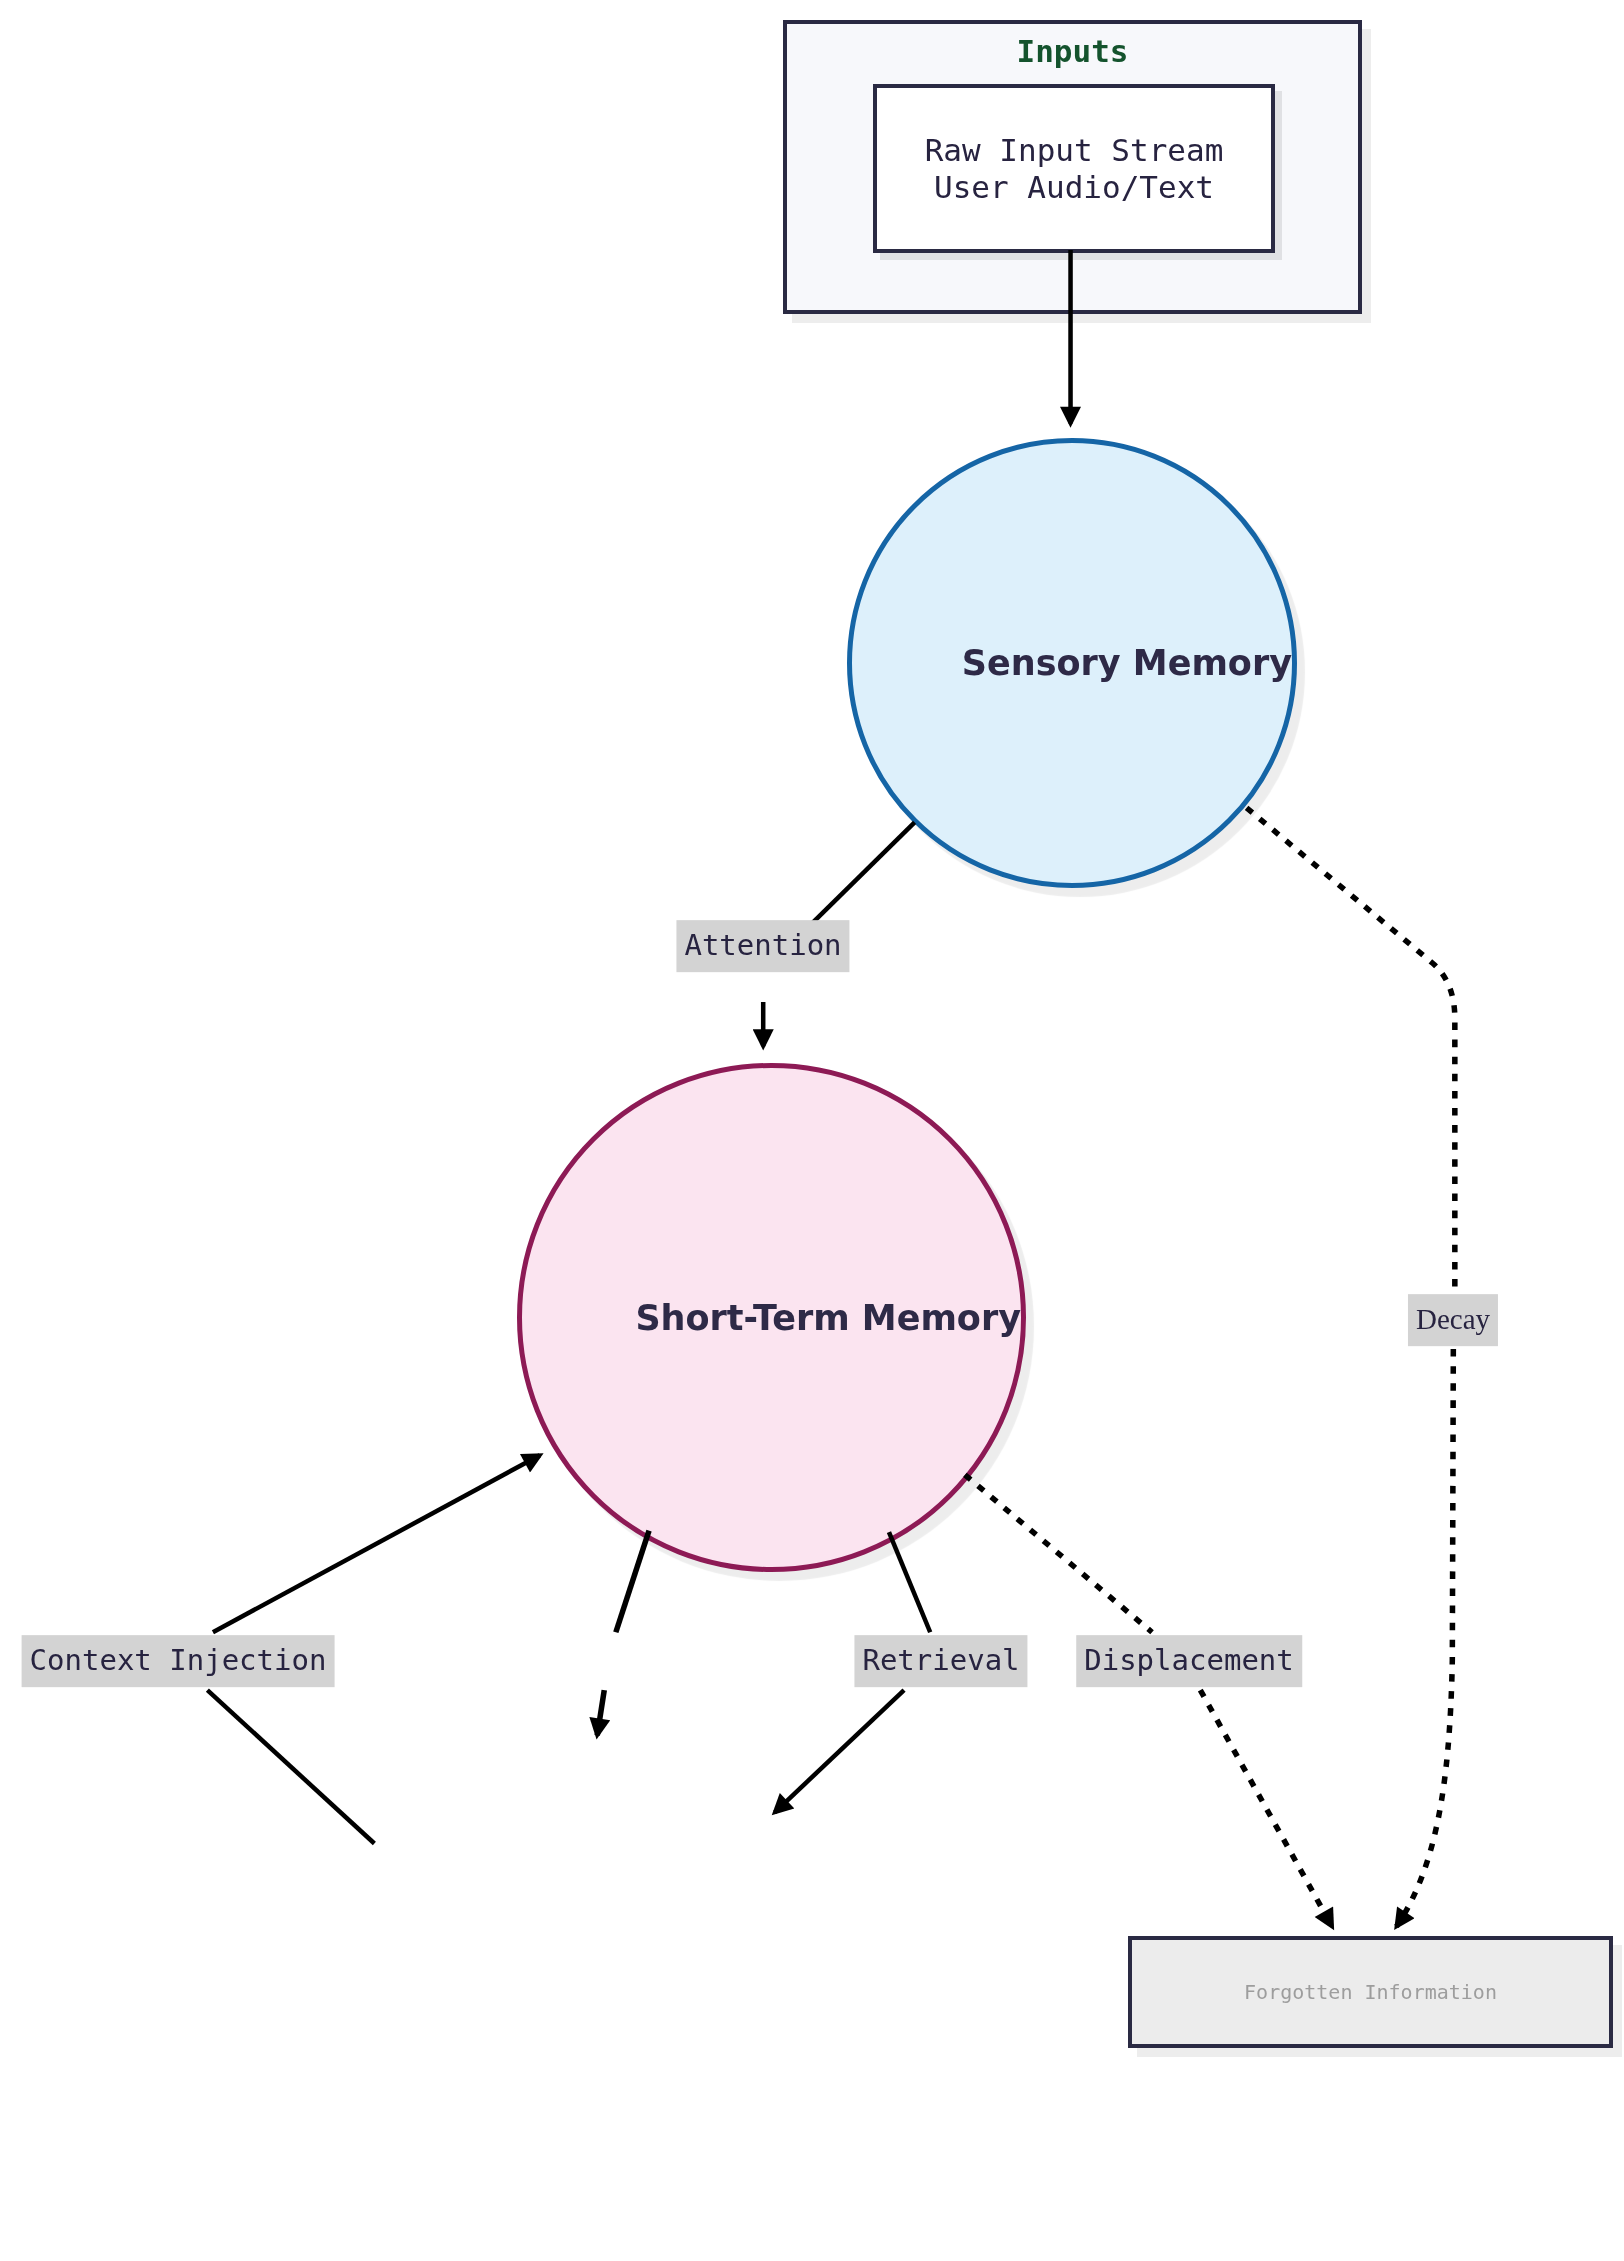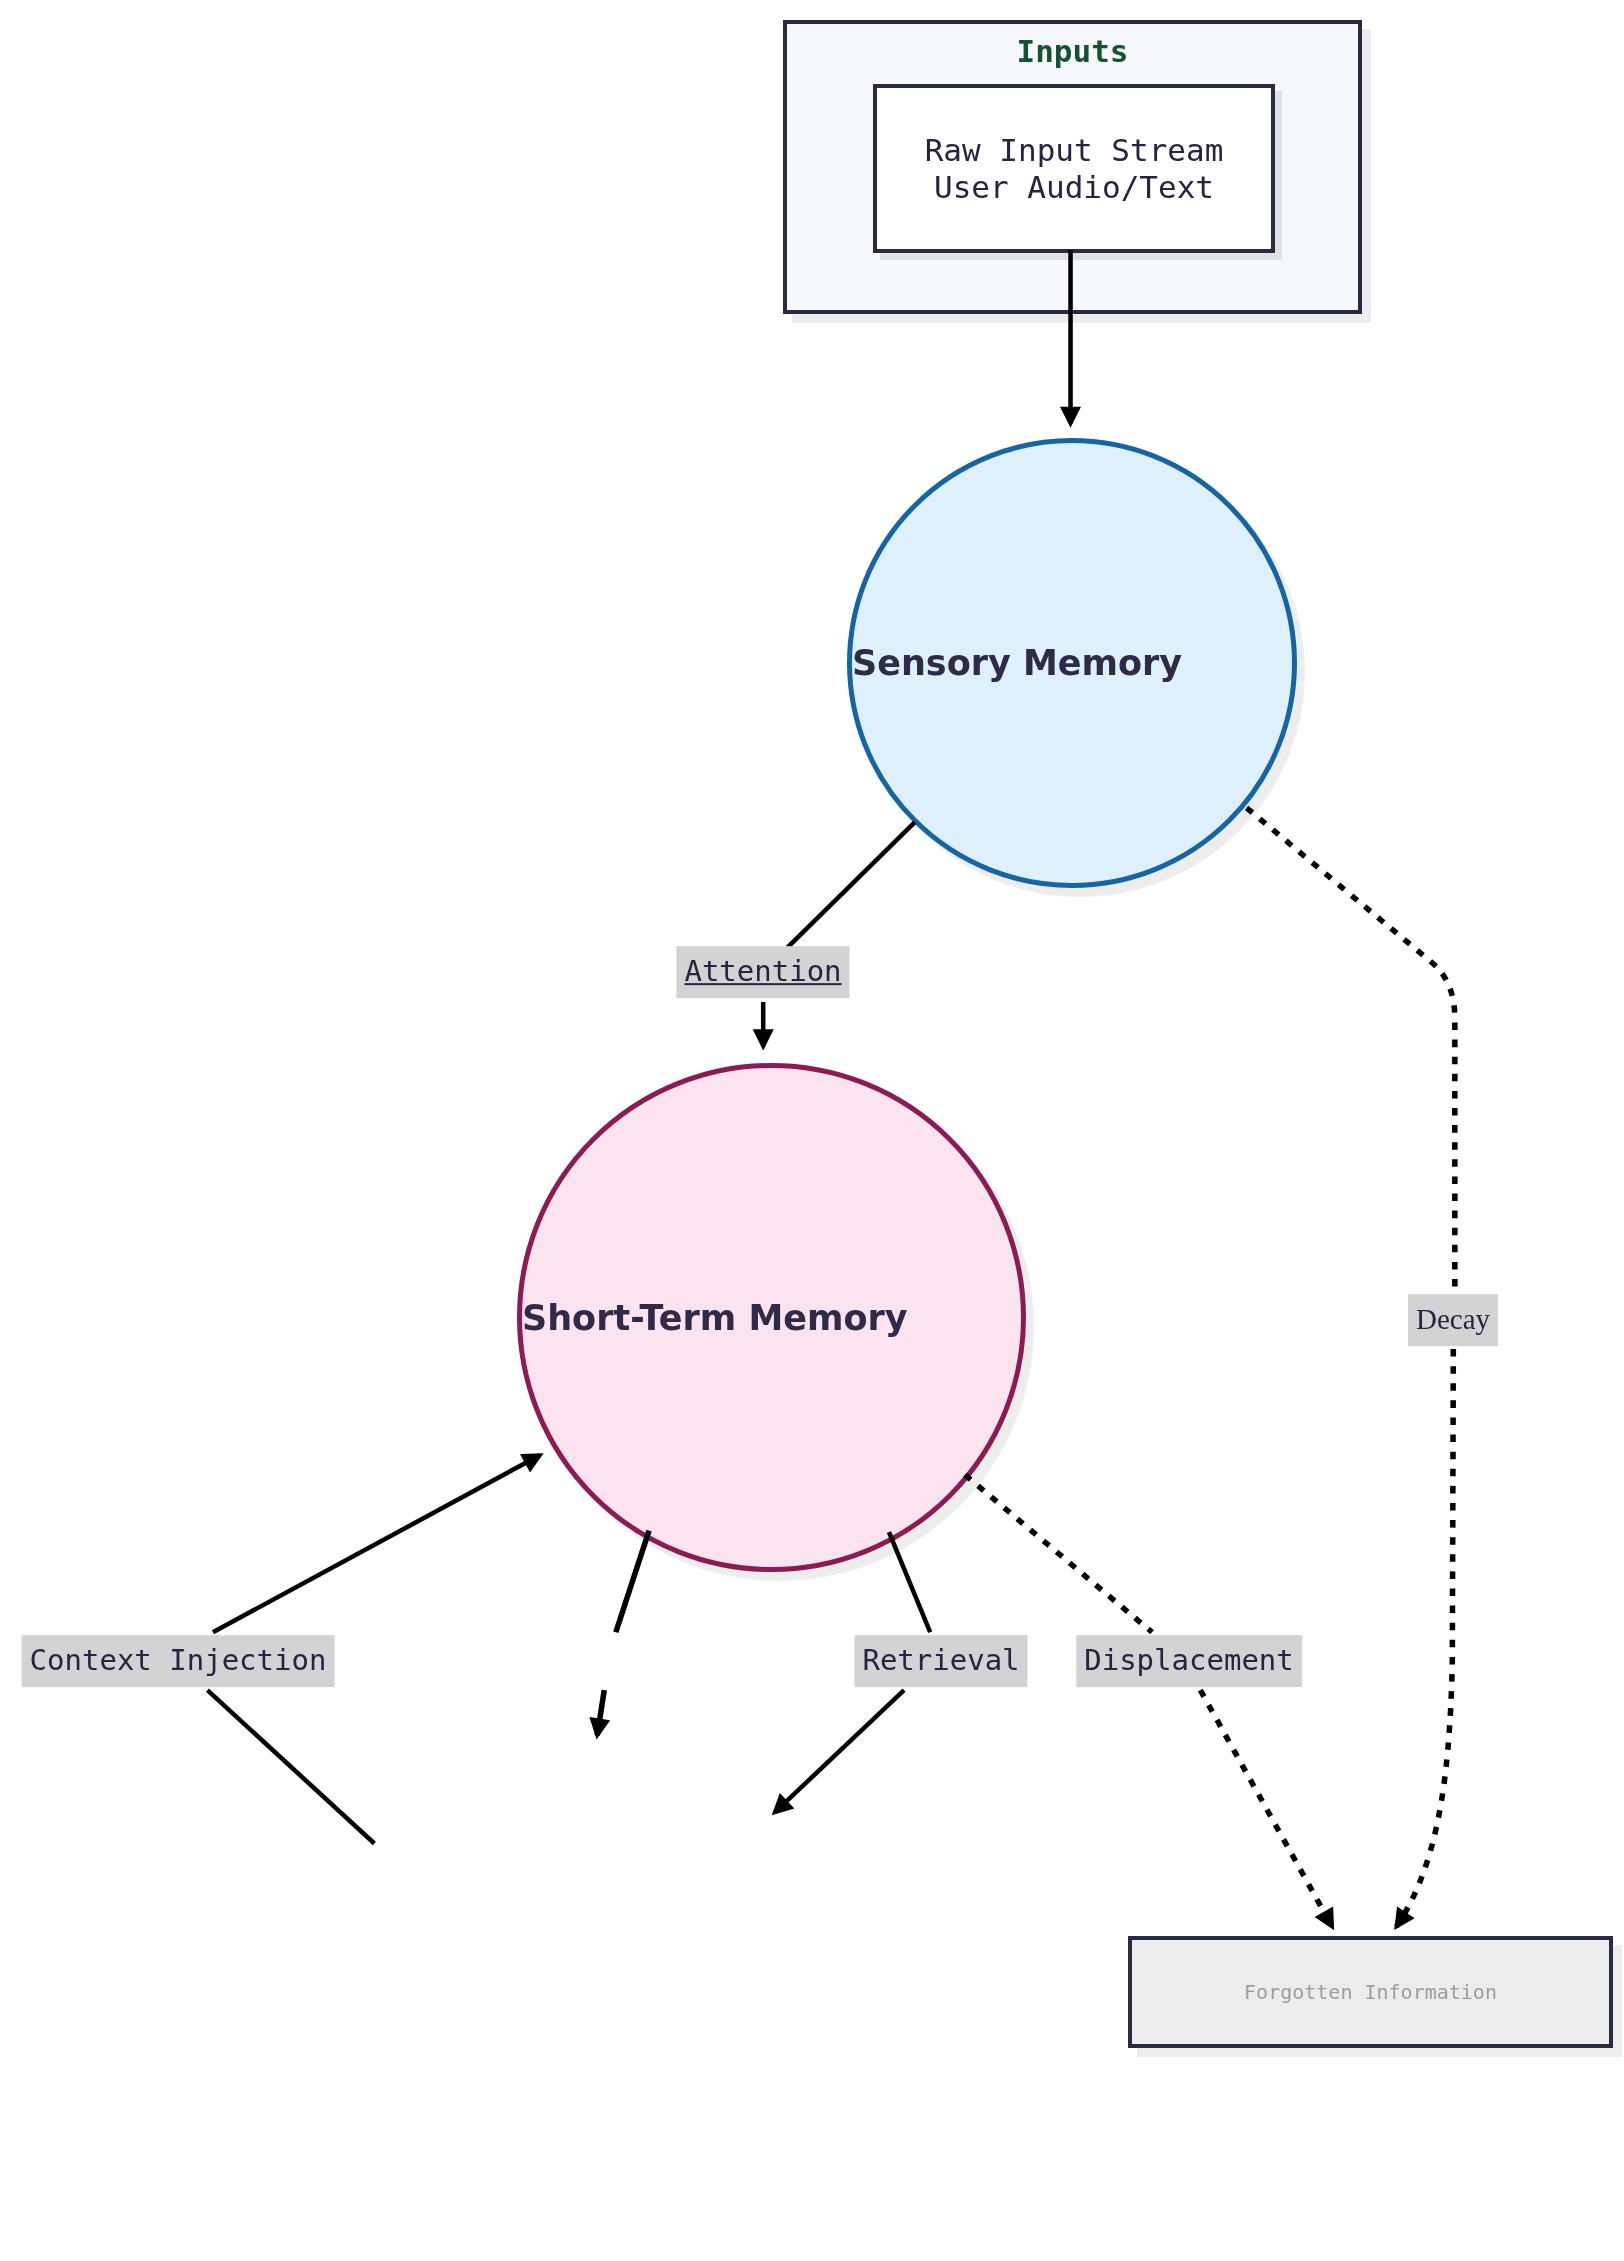--- a/index.html
+++ b/index.html
@@ -55,21 +55,21 @@
     font-family: "DejaVu Sans Mono", monospace;
     font-size: 31px;
     color: #272340;
     z-index: 1;
     white-space: nowrap;
   }
   .circle-node {
     position: absolute;
     box-sizing: border-box;
     border-radius: 50%;
-    display: flex; align-items: center; justify-content: flex-start;
+    display: flex; align-items: center; justify-content: flex-end;
     font-size: 35px;
     font-weight: 600;
     color: #2e2a47;
     white-space: nowrap;
     box-shadow: 8px 9px 1px rgba(0,0,0,0.07);
     z-index: 1;
   }
   .circle-sensory {
     left: 847px; top: 438px; width: 450px; height: 450px;
     background: #ddf0fb; border: 5px solid #1565a6;
@@ -101,21 +101,21 @@
     transform: translate(-50%, -50%);
     background: #d3d3d3;
     font-family: "DejaVu Sans Mono", monospace;
     font-size: 29px;
     color: #272340;
     padding: 7px 8px;
     white-space: nowrap;
     z-index: 3;
     line-height: 1.3;
   }
-  .lbl-attention    { left: 763px; top: 972px; text-decoration: underline; }
+  .lbl-attention    { left: 763px; top: 946px; }
   .lbl-decay        { left: 1453px; top: 1320px; font-family: Liberation Serif, serif; }
   .lbl-context      { left:  178px; top: 1661px; }
   .lbl-fixation     { left: 603px; top: 1661px; }
   .lbl-retrieval    { left: 941px; top: 1661px; }
   .lbl-displacement { left: 1189px; top: 1661px; }
 </style>
 </head>
 <body>
 
 <div class="canvas">

